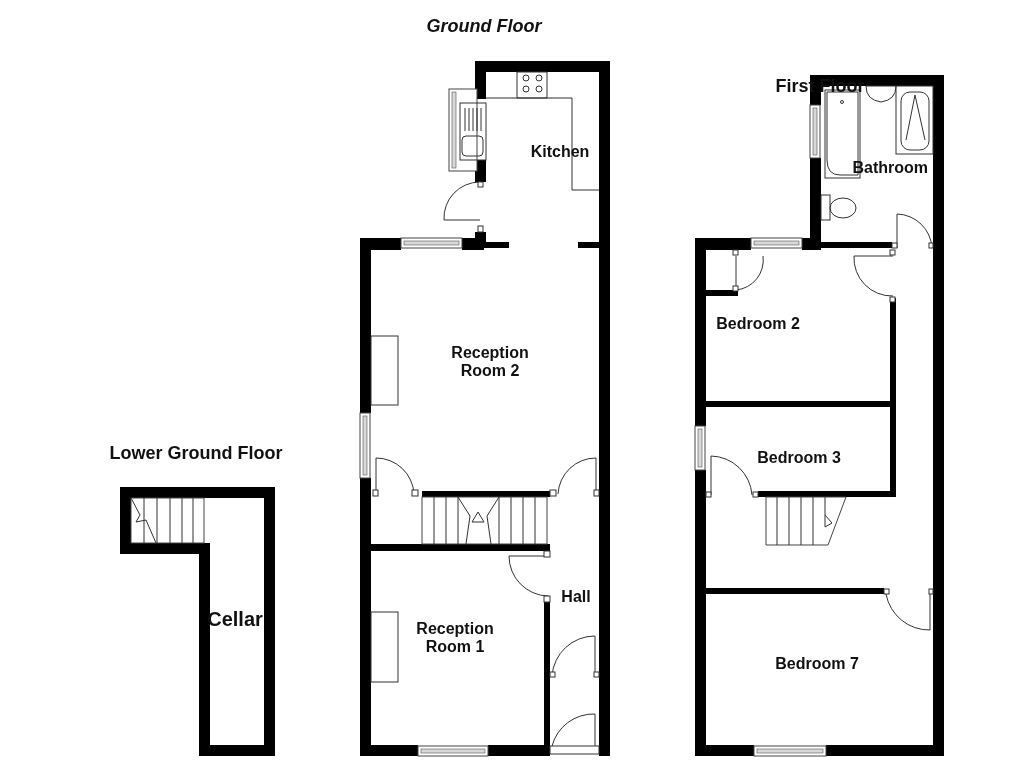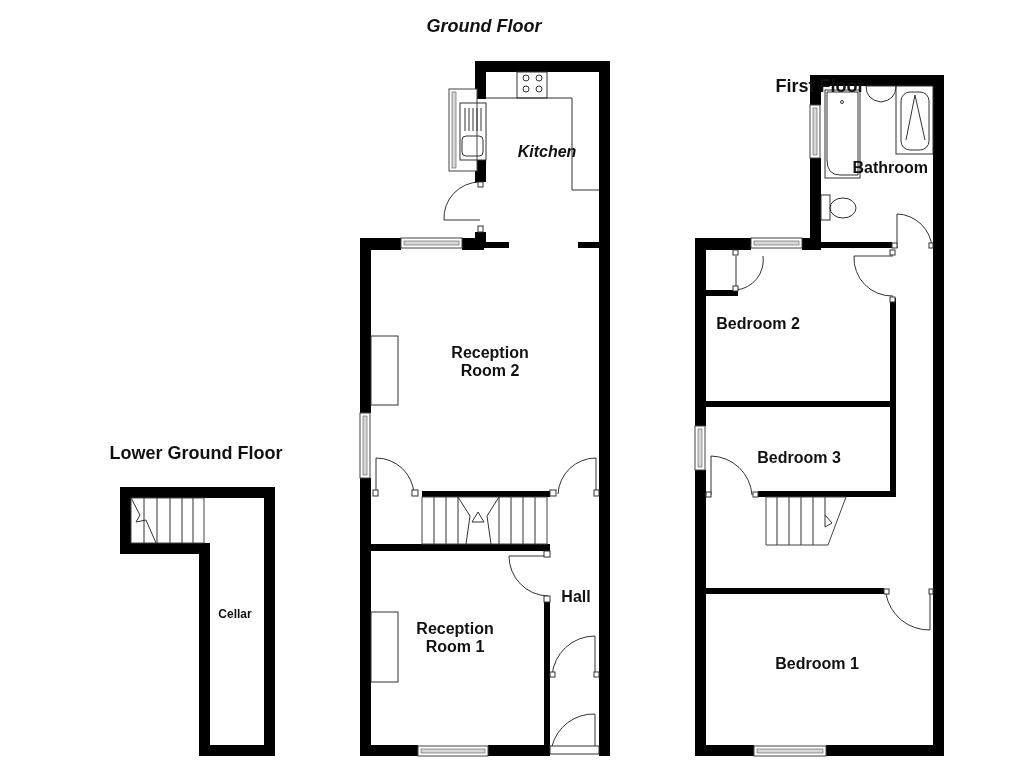--- a/index.html
+++ b/index.html
@@ -8,21 +8,21 @@
     .wall { fill: #000000; }
     .thin { fill: none; stroke: #333333; stroke-width: 1; }
     .win { fill: #ffffff; stroke: #444444; stroke-width: 1; }
     .winpane { fill: #d8d8d8; stroke: #555555; stroke-width: 0.6; }
     .door-arc { fill: none; stroke: #333333; stroke-width: 1; }
     .jamb { fill: #ffffff; stroke: #333333; stroke-width: 1; }
     .stair { fill: #ffffff; stroke: #444444; stroke-width: 1; }
     .label { position: absolute; font-family: "Liberation Sans", sans-serif; font-weight: bold; color: #111111; text-align: center; line-height: 1.1; white-space: nowrap; }
     .floor-title { font-size: 18px; }
     .room { font-size: 16px; }
-    .room.small { font-size: 12px; }
+    .room.small { font-size: 20px; }
   </style>
 </head>
 <body>
 
 <svg width="1024" height="768" viewBox="0 0 1024 768" xmlns="http://www.w3.org/2000/svg">
 
   <g>
 
     <rect class="wall" x="120" y="487" width="155" height="11"></rect>
     <rect class="wall" x="120" y="487" width="11" height="66"></rect>
@@ -258,27 +258,27 @@
     </g>
   </g>
 </svg>
 
 <div class="label floor-title" style="left:100px; top:444px; width:192px;">Lower Ground Floor</div>
 <div class="label floor-title" style="left:404px; top:17px; width:160px;font-style:italic;">Ground Floor</div>
 <div class="label floor-title" style="left:755px; top:33px; width:130px;margin-top:44px;">First Floor</div>
 
 <div class="label room small" style="left:205px; top:608px; width:60px;">Cellar</div>
 
-<div class="label room" style="left:507px; top:143px; width:80px;font-style:italic;">Kitchen</div>
+<div class="label room" style="left:520px; top:143px; width:80px;">Kitchen</div>
 <div class="label room" style="left:430px; top:344px; width:120px;">
   <div>Reception</div>
   <div>Room 2</div>
 </div>
 <div class="label room" style="left:395px; top:620px; width:120px;">
   <div>Reception</div>
   <div>Room 1</div>
 </div>
 <div class="label room" style="left:553px; top:588px; width:46px;">Hall</div>
 
 <div class="label room" style="left:830px; top:159px; width:98px;text-align:right;">Bathroom</div>
 <div class="label room" style="left:698px; top:315px; width:120px;">Bedroom 2</div>
 <div class="label room" style="left:739px; top:440px; width:120px;margin-top:9px;">Bedroom 3</div>
-<div class="label room" style="left:757px; top:655px; width:120px;">Bedroom 1</div>
+<div class="label room" style="left:757px; top:655px; width:120px;">Bedroom 7</div>
 
 </body></html>

